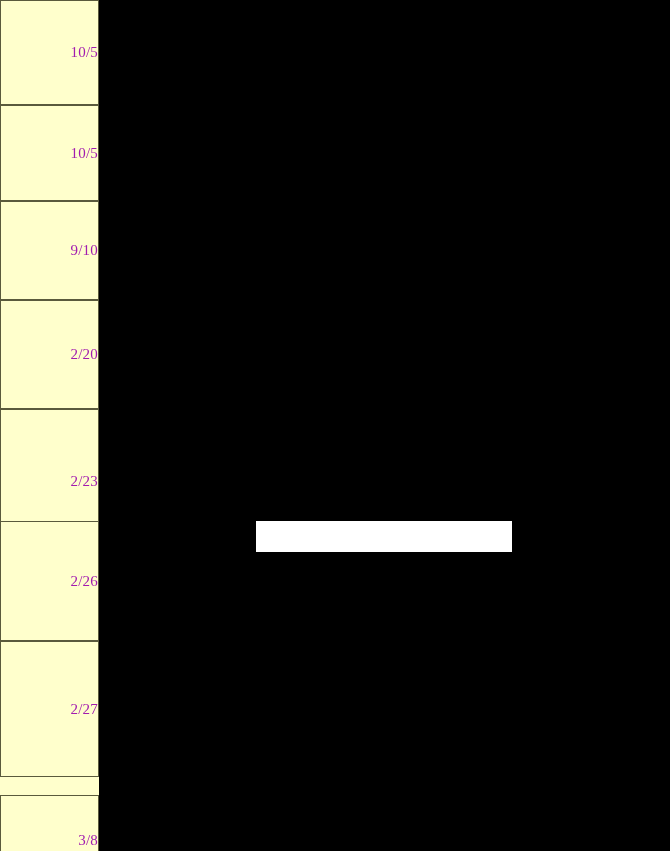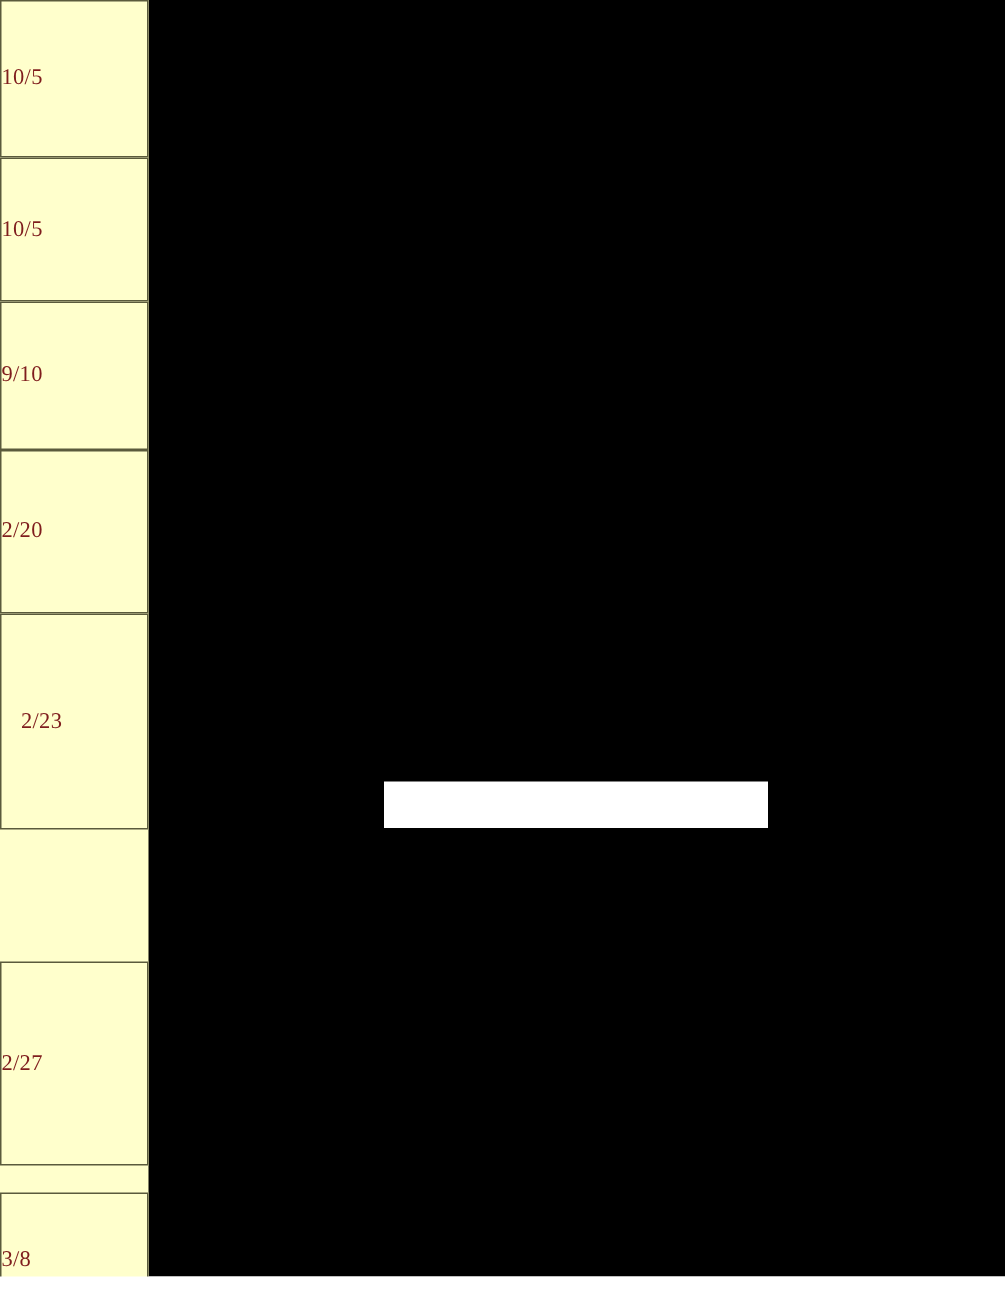--- a/index.html
+++ b/index.html
@@ -45,25 +45,25 @@
     border-bottom: 1px solid #5a5a3c;
     border-left: 1px solid #5a5a3c;
     border-right: 1px solid #5a5a3c;
     display: flex;
     align-items: center;
     justify-content: center;
   }
   #date-column .date-label {
     font-family: "Liberation Serif", "DejaVu Serif", serif;
     font-size: 15px;
-    color: #7f1d1d;
+    color: #a21caf;
     letter-spacing: 0.2px;
     line-height: 1;
     display: block;
-    text-align: left;
+    text-align: right;
     width: 100%;
   }
   
   #content-box {
     position: absolute;
     background: #ffffff;
     border: 0;
   }
   
   #bottom-strip {
@@ -91,20 +91,23 @@
     </div>
     <div class="date-cell" style="top: 201px; height: 99px; width: 99px; background: rgb(255, 255, 204); border-color: rgb(90, 90, 60);">
       <span class="date-label">9/10</span>
     </div>
     <div class="date-cell" style="top: 300px; height: 109px; width: 99px; background: rgb(255, 255, 204); border-color: rgb(90, 90, 60);">
       <span class="date-label">2/20</span>
     </div>
     <div class="date-cell" style="top: 409px; height: 144px; width: 99px; background: rgb(255, 255, 204); border-color: rgb(90, 90, 60); padding-left: 13px;">
       <span class="date-label">2/23</span>
     </div>
+    <div class="date-cell" style="top: 521px; height: 120px; width: 99px; background: rgb(255, 255, 204); border-color: rgb(90, 90, 60);">
+      <span class="date-label">2/26</span>
+    </div>
     <div class="date-cell" style="top: 641px; height: 136px; width: 99px; background: rgb(255, 255, 204); border-color: rgb(90, 90, 60);">
       <span class="date-label">2/27</span>
     </div>
     <div class="date-cell" style="top: 761px; height: 90px; width: 99px; background: rgb(255, 255, 204); border-color: rgb(90, 90, 60); margin-top: 34px;">
       <span class="date-label">3/8</span>
     </div>
   </div>
 
   <div id="content-box" style="left: 256px; top: 521px; width: 256px; height: 31px; background: rgb(255, 255, 255);"></div>
 

